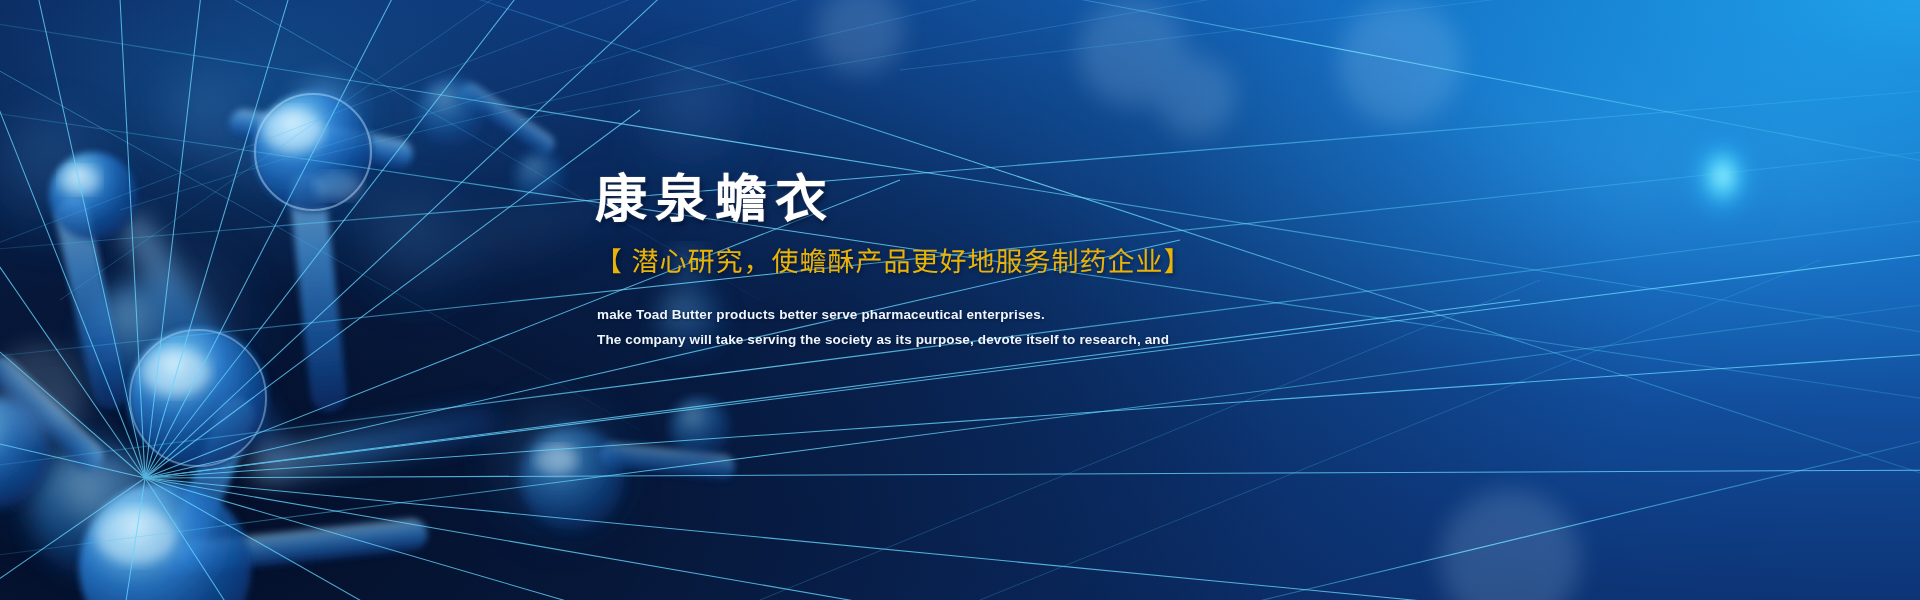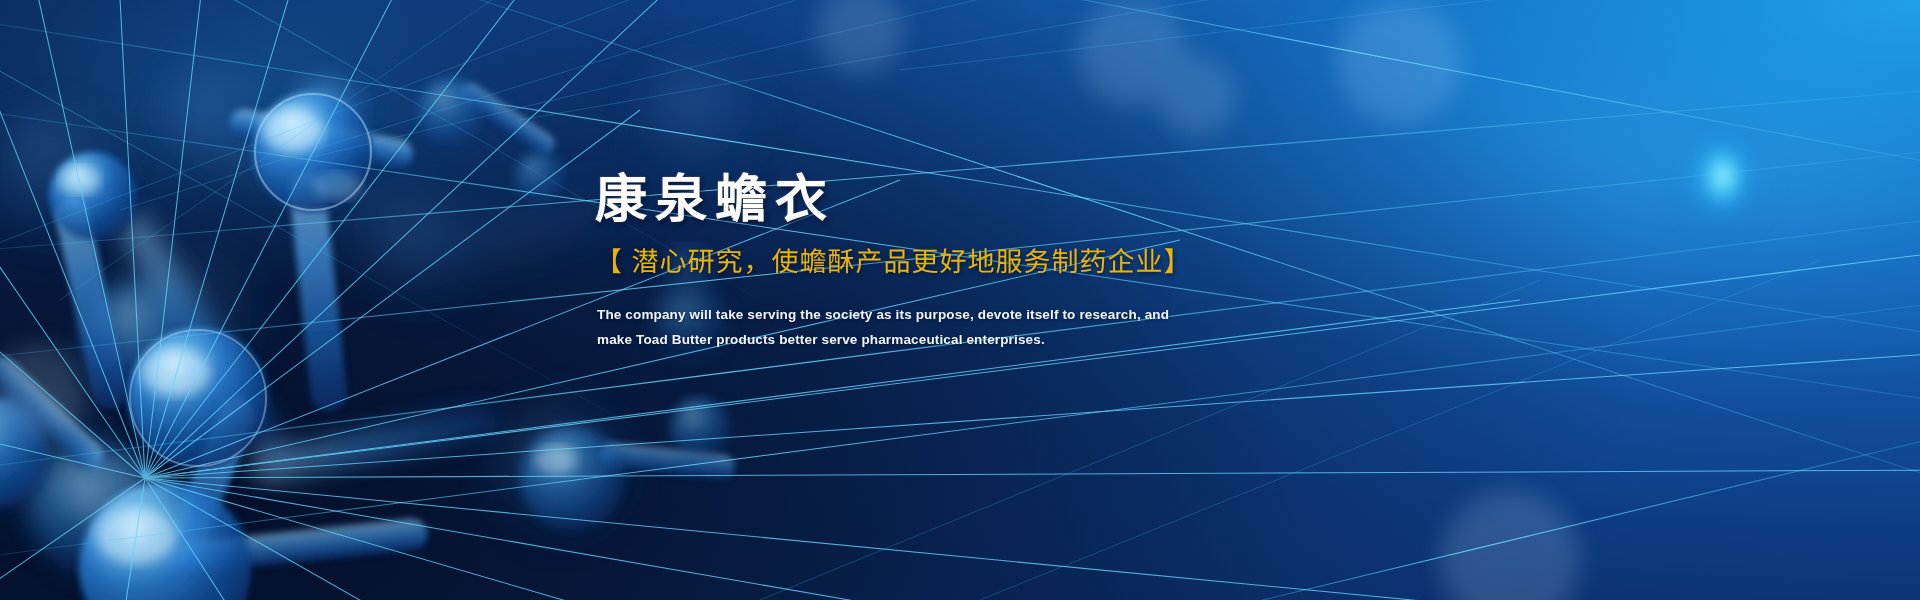--- a/index.html
+++ b/index.html
@@ -295,18 +295,18 @@
 
   <div class="flare"></div>
   <div class="flare-core"></div>
 
   <div class="content">
     <h1 class="title">康泉蟾衣</h1>
 
     <p class="subtitle">【 潜心研究，使蟾酥产品更好地服务制药企业】</p>
 
     <p class="desc">
+      <span class="desc-line">make Toad Butter products better serve pharmaceutical enterprises.</span>
       <span class="desc-line">The company will take serving the society as its purpose, devote itself to research, and</span>
-      <span class="desc-line">make Toad Butter products better serve pharmaceutical enterprises.</span>
     </p>
   </div>
 
 </div>
 
 </body></html>

